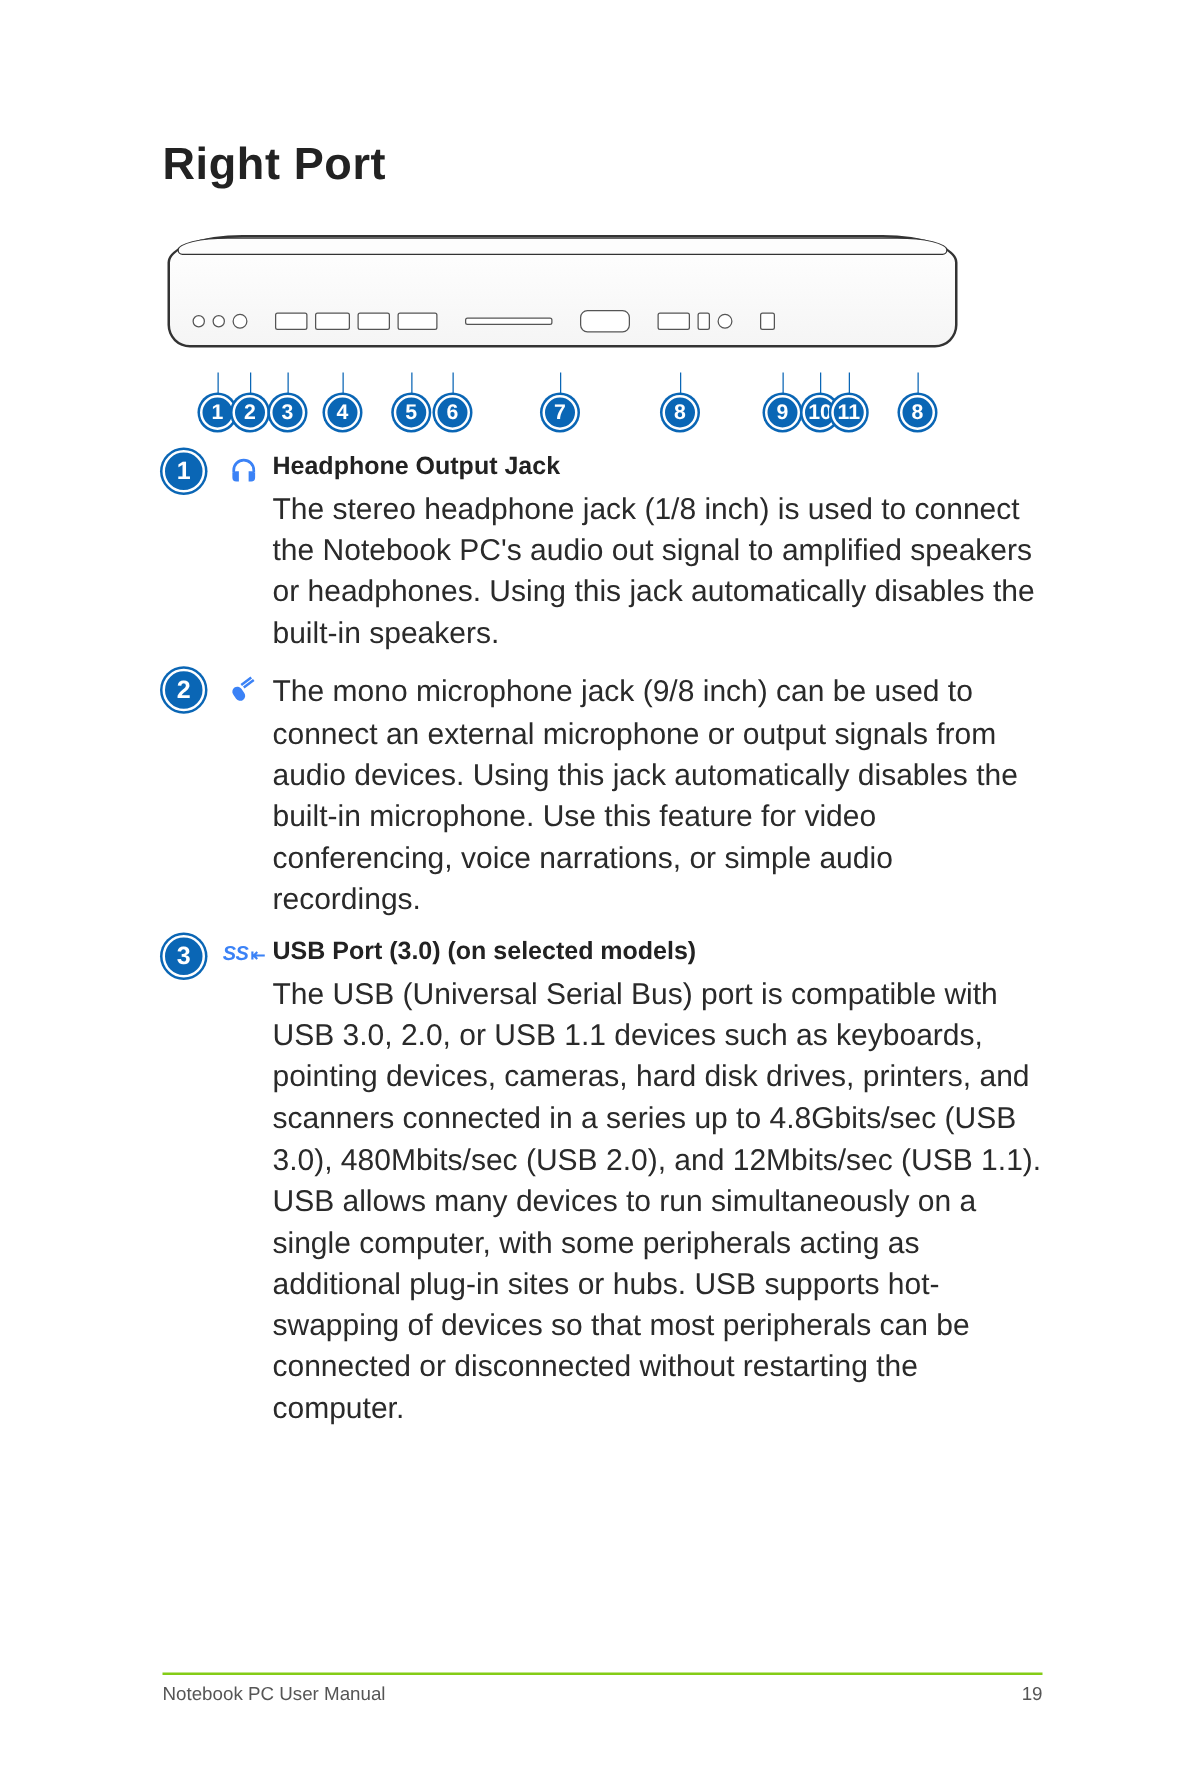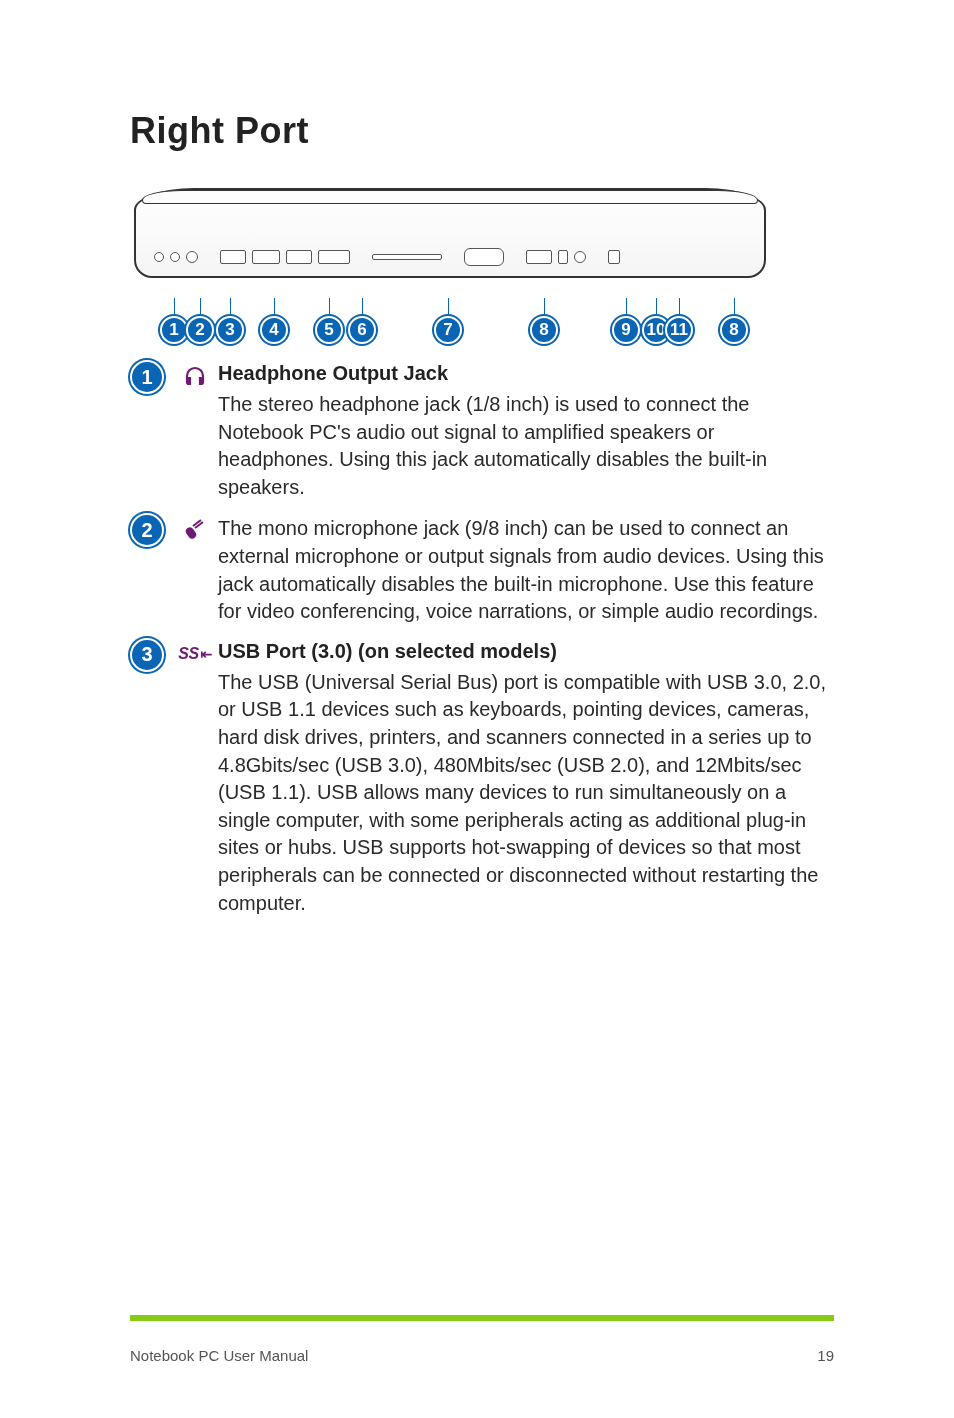--- a/index.html
+++ b/index.html
@@ -120,33 +120,33 @@
     justify-content: center;
     margin-right: 14px;
     margin-top: -2px;
   }
   .item-icon {
     flex: 0 0 34px;
     height: 28px;
     display: flex;
     align-items: center;
     justify-content: center;
-    color: #701a75;
+    color: #3b82f6;
     font-size: 22px;
     margin-right: 6px;
   }
   .item-body { flex: 1; }
   .item-title {
     font-size: 20px;
     font-weight: 700;
     margin-bottom: 6px;
     color: #222;
   }
   .item-text {
-    font-size: 20px;
+    font-size: 24px;
     line-height: 1.38;
     color: #2a2a2a;
   }
   .sub-row {
     display: flex;
     align-items: flex-start;
     margin-top: 6px;
     margin-left: 48px;
   }
   .sub-icon {
@@ -157,22 +157,22 @@
     justify-content: center;
     font-size: 22px;
     color: #1a1a1a;
     margin-right: 6px;
   }
   .footer {
     position: absolute;
     left: 130px;
     right: 120px;
     bottom: 54px;
-    border-top: 6px solid #84cc16;
-    padding-top: 26px;
+    border-top: 2px solid #84cc16;
+    padding-top: 7px;
     display: flex;
     justify-content: space-between;
     font-size: 15px;
     color: #555;
   }
   .ss-label {
     font-style: italic;
     font-weight: 700;
     font-size: 16px;
     letter-spacing: -0.5px;

